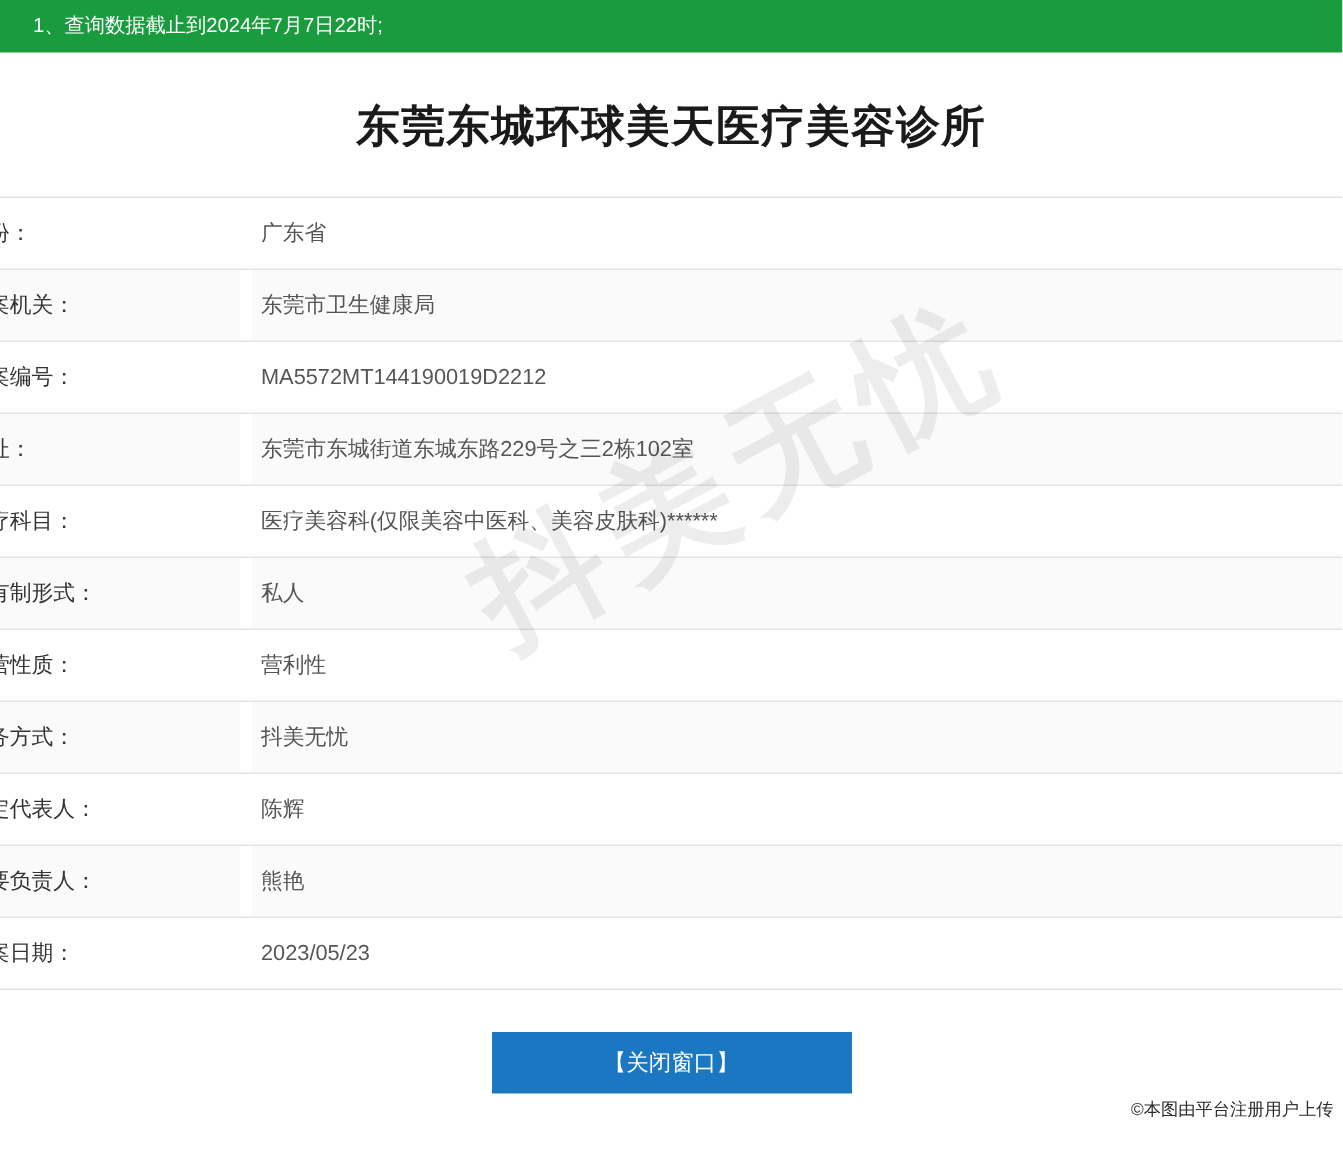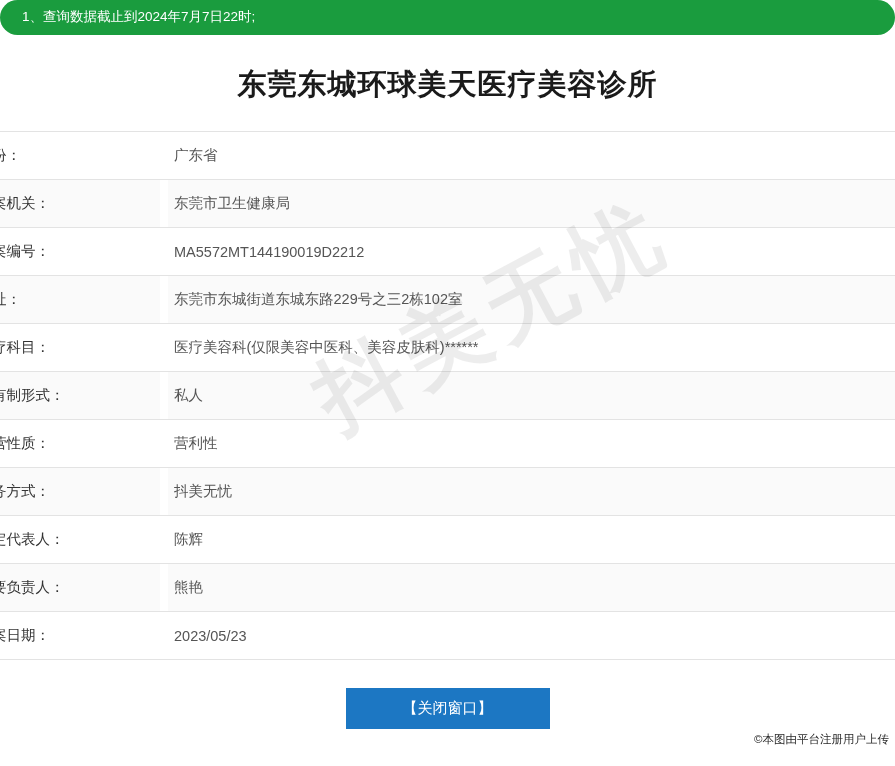--- a/index.html
+++ b/index.html
@@ -16,21 +16,20 @@
     position: relative;
   }
 
   
   .notice {
     background: #1a9c3e;
     color: #ffffff;
     padding: 6px 0 8px 0;
     font-size: 13.5px;
     line-height: 21px;
-    border-radius: 21px;
   }
   .notice-line {
     padding-left: 22px;
     white-space: nowrap;
   }
 
   
   .title-wrap {
     text-align: center;
     padding: 30px 0 26px 0;
@@ -92,21 +91,21 @@
     font-family: "Liberation Serif", serif;
   }
 
   
   .footer {
     padding-top: 28px;
     text-align: center;
   }
   .close-btn {
     display: inline-block;
-    width: 204px;
+    width: 240px;
     padding: 11px 0;
     background: #1c77c3;
     color: #ffffff;
     font-size: 15px;
     text-align: center;
     border: none;
     cursor: pointer;
     font-family: "Liberation Sans", sans-serif;
   }
 

